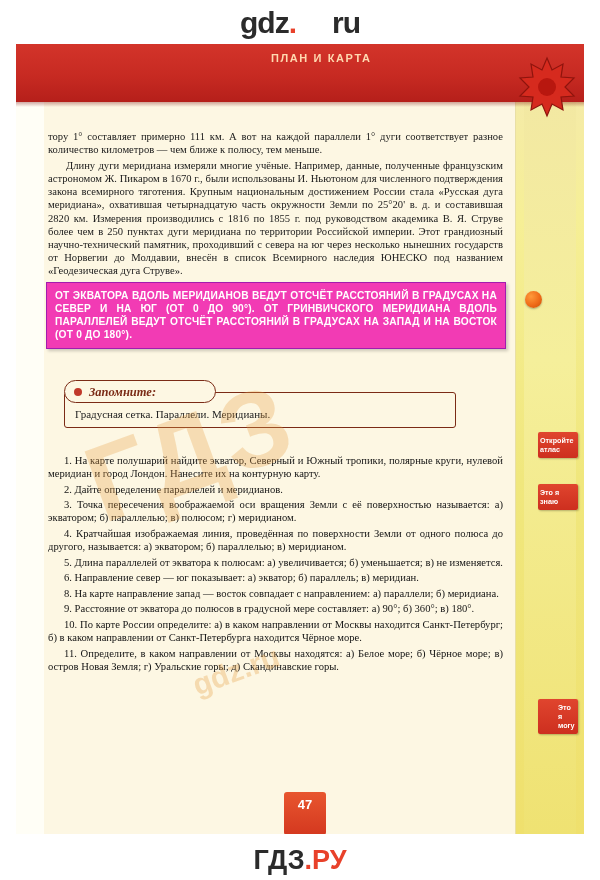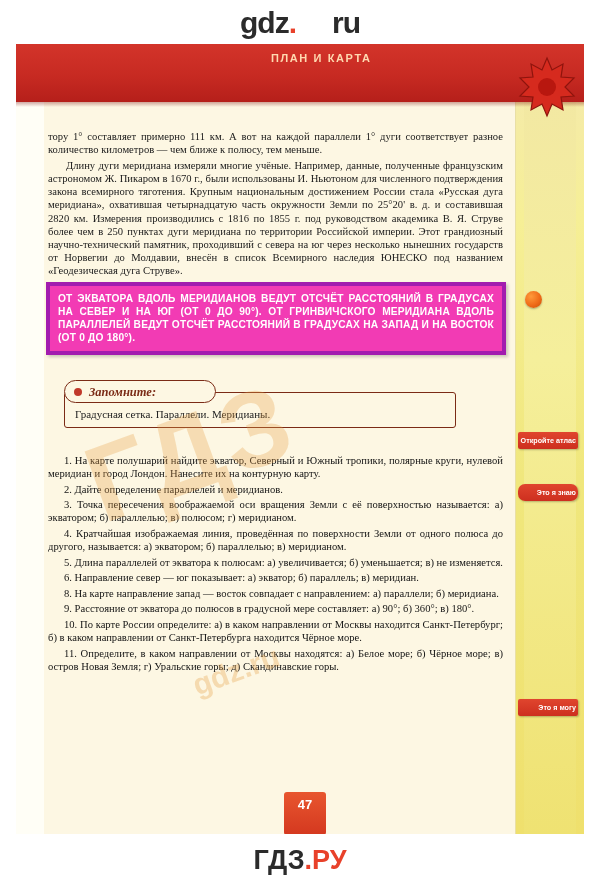--- a/index.html
+++ b/index.html
@@ -165,21 +165,21 @@
     text-indent: 18px;
   }
 
   
   .highlight-box {
     position: absolute;
     left: 30px;
     top: 238px;
     width: 460px;
     background: #f23bb4;
-    border: 4px solid #a21caf;
+    border: 1px solid #a21caf;
     padding: 6px 8px 7px 8px;
     box-sizing: border-box;
     box-shadow: 2px 2px 3px rgba(0,0,0,0.2);
   }
   .highlight-box .hl-text {
     font-family: "Liberation Sans", sans-serif;
     font-weight: bold;
     font-size: 10.2px;
     line-height: 13px;
     color: #ffffff;
@@ -247,36 +247,36 @@
   }
   .questions p {
     margin: 0 0 2.5px 0;
     text-indent: 16px;
   }
 
   
   .side-tab {
     position: absolute;
     right: 6px;
-    width: 60px;
+    width: 40px;
     background: linear-gradient(to bottom, #e0452e 0%, #cd2f1f 100%);
     border-radius: 2px;
     color: #ffffff;
     font-family: "Liberation Sans", sans-serif;
     font-size: 7.2px;
     font-weight: bold;
-    text-align: right;
+    text-align: left;
     padding: 4px 2px;
     box-sizing: border-box;
     line-height: 9px;
     box-shadow: 1px 1px 2px rgba(0,0,0,0.25);
     z-index: 10;
   }
   .side-tab.t1 { top: 388px; }
-  .side-tab.t2 { top: 440px; border-radius: 7px; }
+  .side-tab.t2 { top: 440px; }
   .side-tab.t3 { top: 655px; padding-left: 20px; }
 
   
   .page-number {
     position: absolute;
     left: 268px;
     top: 748px;
     width: 42px;
     height: 43px;
     background: linear-gradient(to bottom, #e8562f 0%, #d4381f 100%);

